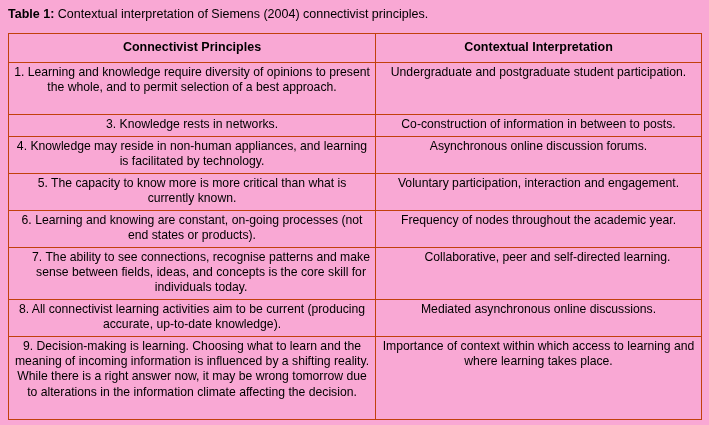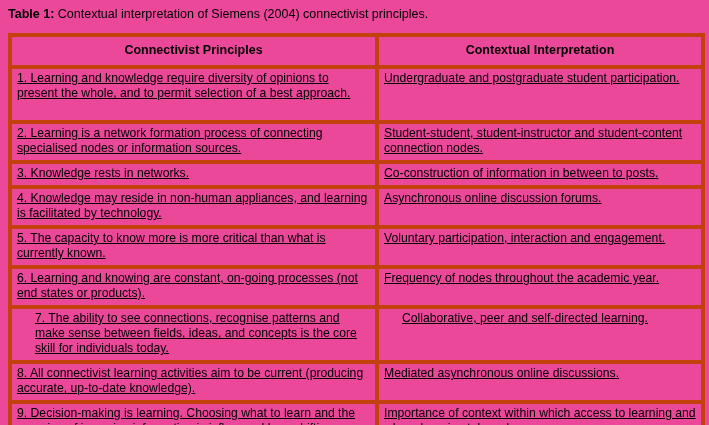--- a/index.html
+++ b/index.html
@@ -12,21 +12,21 @@
     height: 425px;
     overflow: hidden;
     font-family: "Liberation Sans", sans-serif;
     color: #000000;
     -webkit-font-smoothing: none;
   }
   .page {
     position: relative;
     width: 709px;
     height: 425px;
-    background: #ec4899;
+    background: #f9a8d4;
   }
   .caption {
     position: absolute;
     left: 8px;
     top: 6px;
     width: 690px;
     font-size: 12.5px;
     line-height: 16px;
     color: #000000;
     white-space: nowrap;
@@ -47,39 +47,38 @@
     width: 693px;
     border-collapse: collapse;
     table-layout: fixed;
     border: 1px solid #000000;
   }
   table.principles-table col.col-principles { width: 367px; }
   table.principles-table col.col-interpretation { width: 326px; }
 
   table.principles-table th,
   table.principles-table td {
-    border: 4px solid #c2410c;
+    border: 1px solid #c2410c;
     vertical-align: top;
     padding: 2px 5px 3px 5px;
     font-size: 12.2px;
     line-height: 15.2px;
     color: #000000;
   }
   table.principles-table thead th {
     text-align: center;
     font-weight: bold;
     font-size: 12.5px;
     height: 22px;
     padding-top: 3px;
     padding-bottom: 3px;
     vertical-align: middle;
   }
   table.principles-table tbody td {
-    text-align: left;
-    text-decoration: underline;
+    text-align: center;
   }
   
   tr[data-row="1"] td { height: 46px; }
   tr[data-row="2"] td { height: 31px; }
   tr[data-row="3"] td { height: 16px; }
   tr[data-row="4"] td { height: 31px; }
   tr[data-row="5"] td { height: 31px; }
   tr[data-row="6"] td { height: 31px; }
   tr[data-row="7"] td { height: 46px; padding-left: 23px; }
   tr[data-row="8"] td { height: 31px; border-radius: 7px; }
@@ -109,28 +108,20 @@
           <th>Contextual Interpretation</th>
         </tr>
       </thead>
       <tbody>
         <tr data-row="1">
           <td>
               <span class="cell-text">1. Learning and knowledge require diversity of opinions to present the whole, and to permit selection of a best approach.</span>
             </td>
           <td>
               <span class="cell-text">Undergraduate and postgraduate student participation.</span>
-            </td>
-        </tr>
-        <tr data-row="2">
-          <td>
-              <span class="cell-text">2. Learning is a network formation process of connecting specialised nodes or information sources.</span>
-            </td>
-          <td>
-              <span class="cell-text">Student-student, student-instructor and student-content connection nodes.</span>
             </td>
         </tr>
         <tr data-row="3">
           <td>
               <span class="cell-text">3. Knowledge rests in networks.</span>
             </td>
           <td>
               <span class="cell-text">Co-construction of information in between to posts.</span>
             </td>
         </tr>

